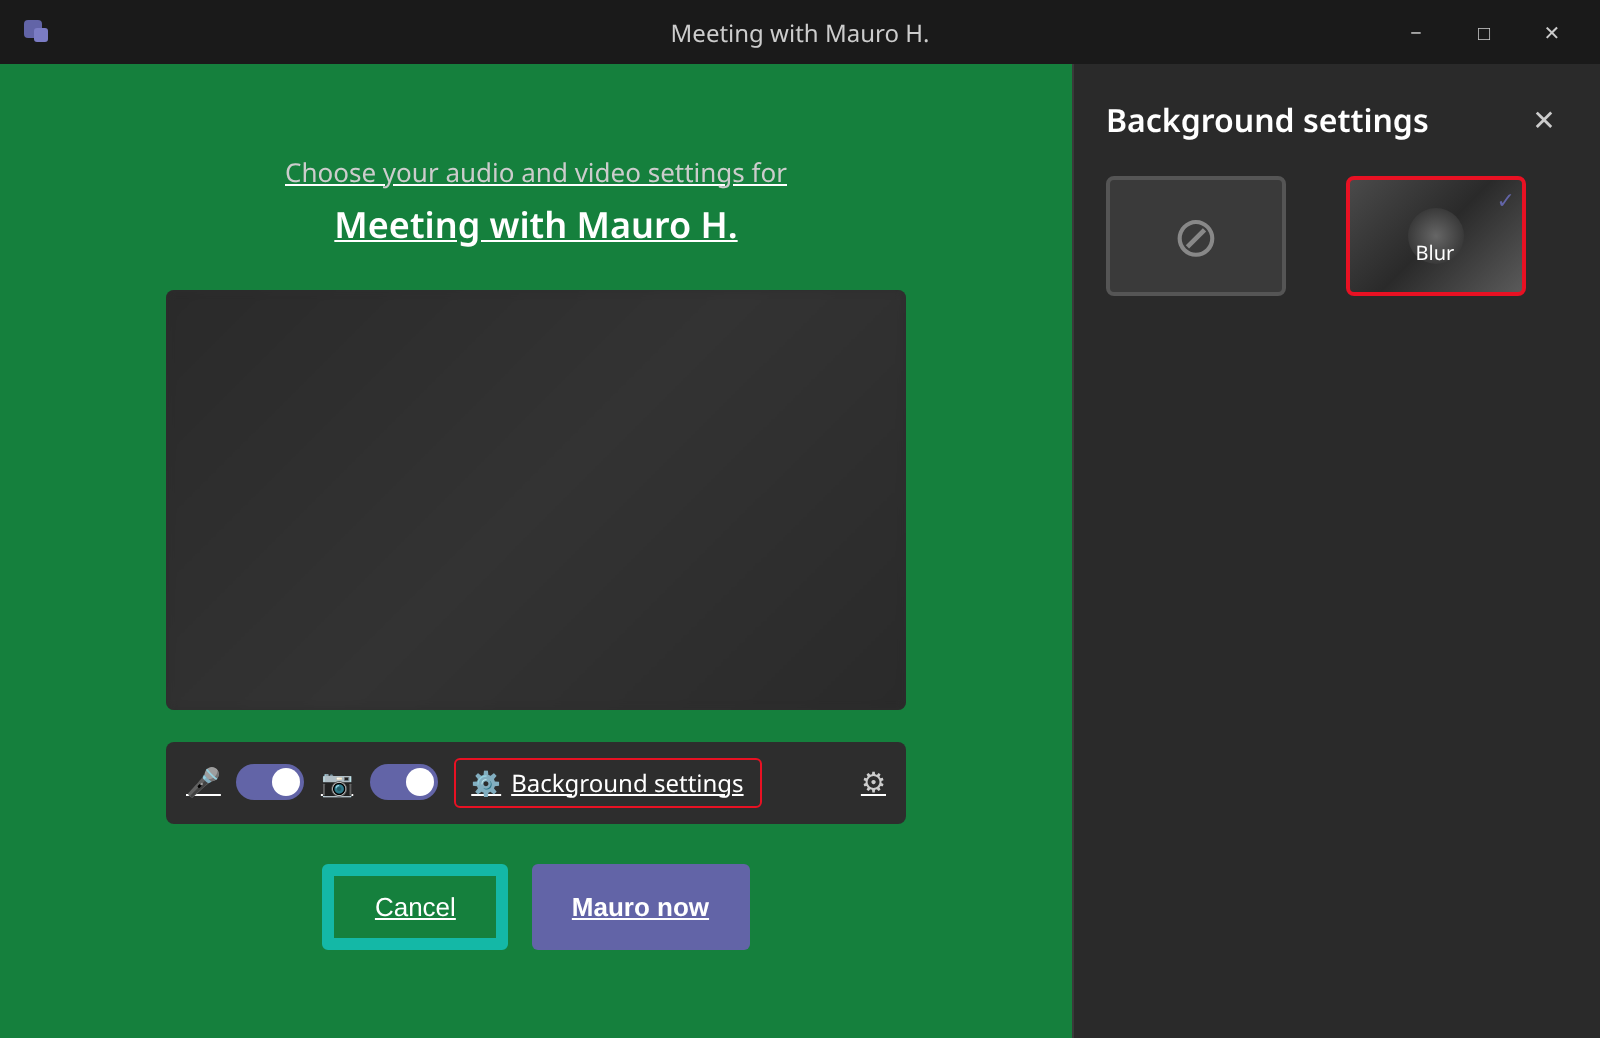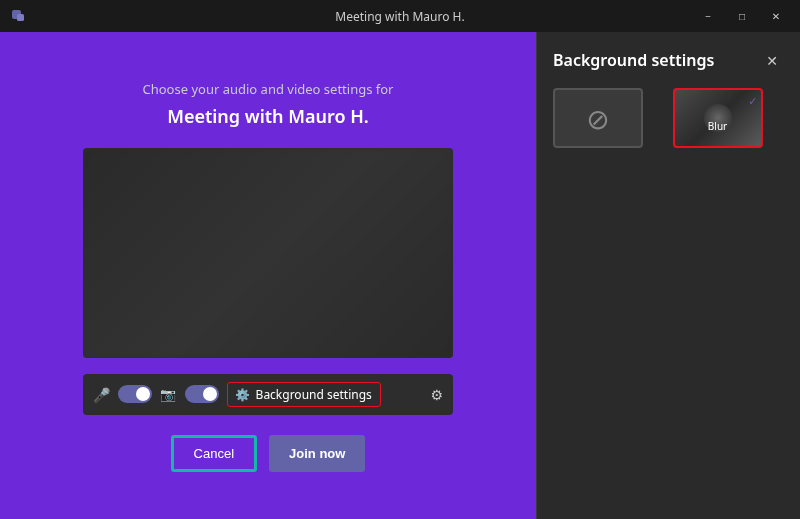--- a/index.html
+++ b/index.html
@@ -68,21 +68,22 @@
     }
 
     
     .meeting-panel {
       flex: 1;
       display: flex;
       flex-direction: column;
       align-items: center;
       justify-content: center;
       padding: 20px;
-      background: #6d28d9;
+      background: #15803d;
+      text-decoration: underline;
     }
 
     .meeting-subtitle {
       font-size: 13px;
       color: #cccccc;
       margin-bottom: 6px;
     }
     .meeting-title {
       font-size: 18px;
       font-weight: 600;
@@ -173,21 +174,21 @@
       cursor: pointer;
     }
 
     
     .action-buttons {
       display: flex;
       gap: 12px;
     }
     .btn-cancel {
       padding: 8px 20px;
-      border: 3px solid #14b8a6;
+      border: 6px solid #14b8a6;
       background: transparent;
       color: #ffffff;
       font-size: 13px;
       border-radius: 3px;
       cursor: pointer;
     }
     .btn-join {
       padding: 8px 20px;
       border: none;
       background: #6264a7;
@@ -325,21 +326,21 @@
       <div class="bg-filters-btn">
         <span>⚙️</span>
         <span>Background settings</span>
       </div>
       <div class="spacer"></div>
       <span class="settings-icon">⚙</span>
     </div>
 
     <div class="action-buttons">
       <button class="btn-cancel">Cancel</button>
-      <button class="btn-join">Join now</button>
+      <button class="btn-join">Mauro now</button>
     </div>
   </div>
 
   <div class="bg-panel">
     <div class="bg-panel-header">
       <div class="bg-panel-title">Background settings</div>
       <div class="bg-panel-close">✕</div>
     </div>
 
     <div class="bg-options">

